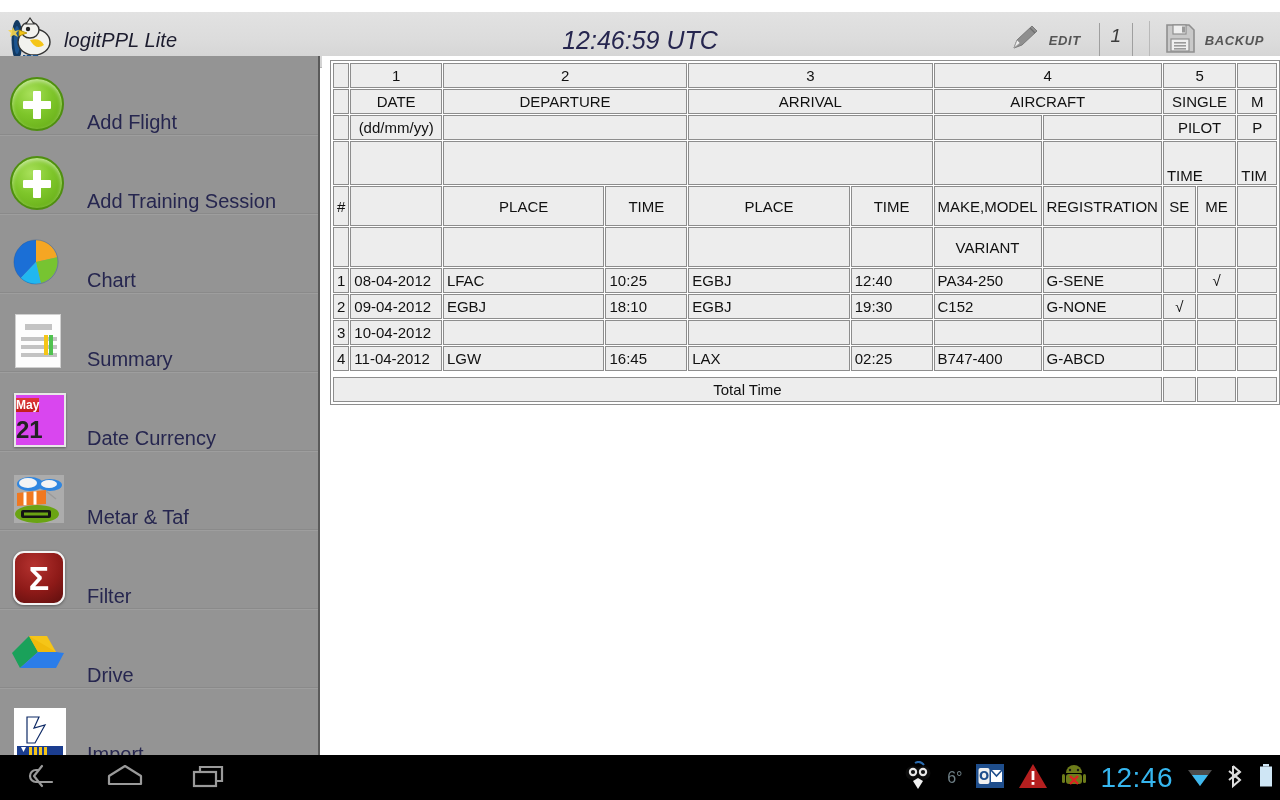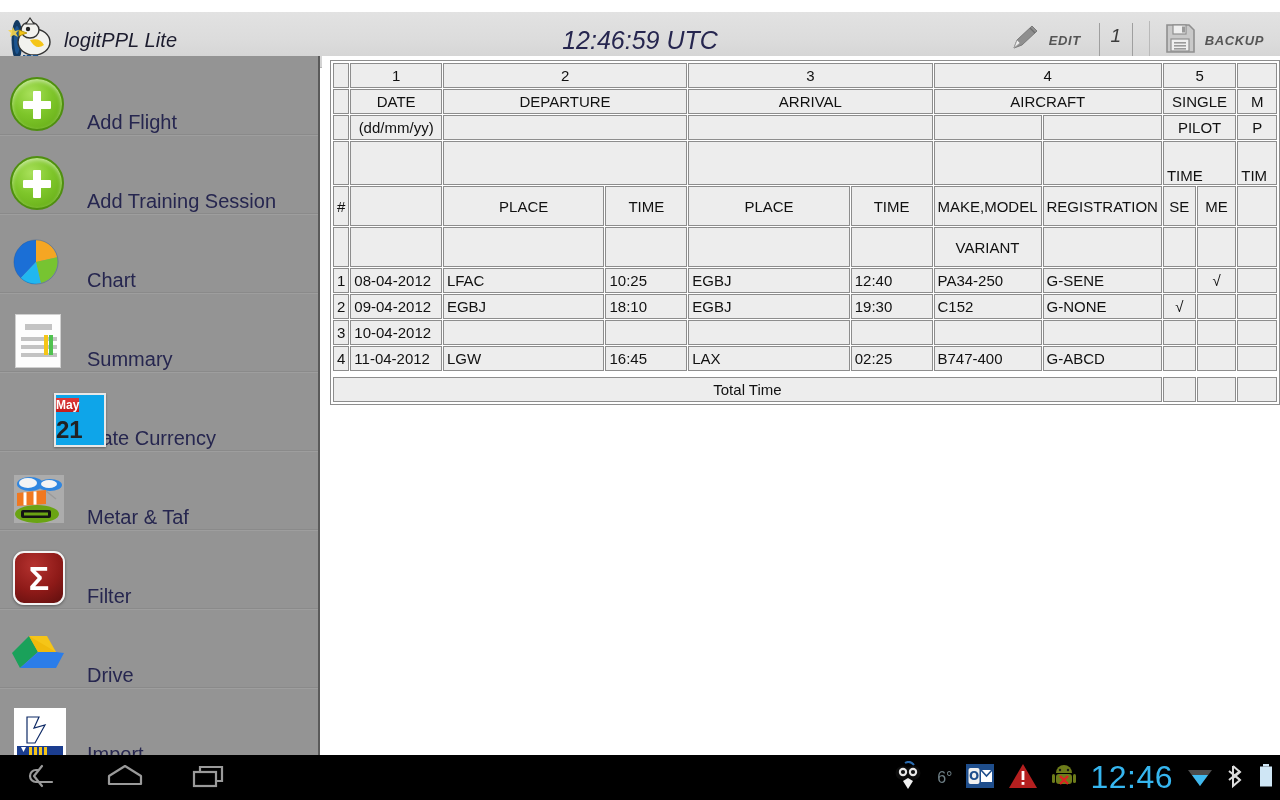--- a/index.html
+++ b/index.html
@@ -78,23 +78,22 @@
 
   .doc-ico {
     position: absolute; left: 7px; top: 3px; width: 46px; height: 54px;
     background: #fdfdfd; border: 1px solid #cfcfcf;
   }
   .doc-ico .bar { position: absolute; background: #c3c3c3; height: 4px; }
   .doc-ico .acc { position: absolute; width: 4px; height: 20px; }
 
   .cal-ico {
     position: absolute; left: 6px; top: 3px; width: 52px; height: 54px;
-    background: #0ea5e9; border: 2px solid #e8e8e8;
+    background: #d946ef; border: 2px solid #e8e8e8;
     box-shadow: 0 1px 2px rgba(0,0,0,.35);
-    margin-left: 40px;
   }
   .cal-ico .m {
     height: 20px; background: linear-gradient(to bottom,#e03a3a,#c21d1d);
     color: #fff; font-size: 12px; font-weight: bold; text-align: center; line-height: 20px;
   }
   .cal-ico .d { font-size: 24px; font-weight: bold; text-align: center; color: #222; line-height: 30px; }
 
   .metar-ico { position: absolute; left: 4px; top: 4px; width: 54px; height: 52px; }
 
   .sigma-ico {
@@ -142,21 +141,21 @@
   tr.sep td { height: 4px; padding: 0; border: none; background: transparent; }
   td.totalcell { background: #ededed; }
 
   
   #navbar {
     position: absolute; left: 0; top: 755px; width: 1280px; height: 45px;
     background: #000;
   }
   #navleft { position: absolute; left: 0; top: 0; height: 45px; display: flex; align-items: center; gap: 42px; padding-left: 22px; }
   #navright { position: absolute; right: 6px; top: 0; height: 45px; display: flex; align-items: center; gap: 13px; }
-  .sysclock { font-size: 32px; color: #36b6ef; letter-spacing: .5px; text-align: center; }
+  .sysclock { font-size: 28px; color: #36b6ef; letter-spacing: .5px; text-align: center; }
   .temp { font-size: 16px; color: #6e7f86; }
 </style>
 </head>
 <body>
 
 <div id="appbar">
 
   <div id="brand">
     <span class="chick">
       <svg width="50" height="50" viewBox="0 0 50 50">

